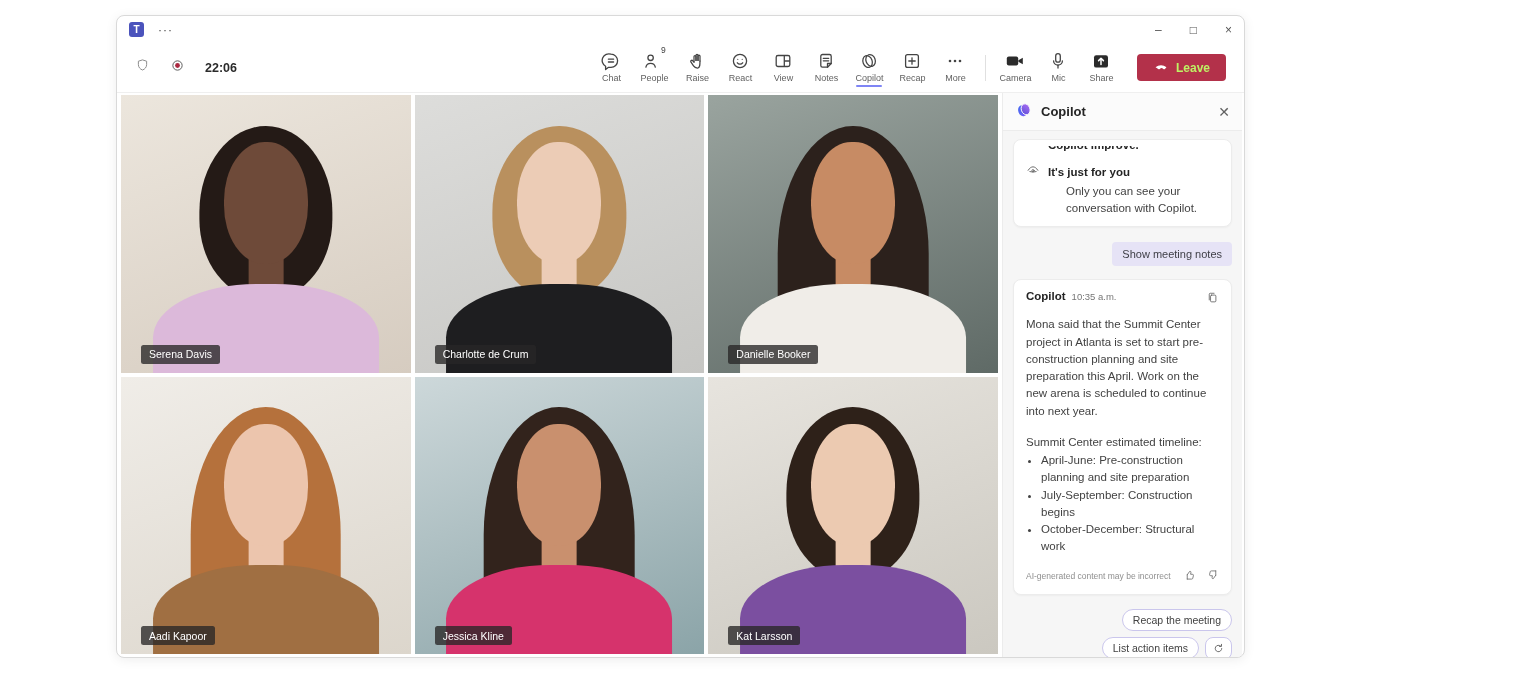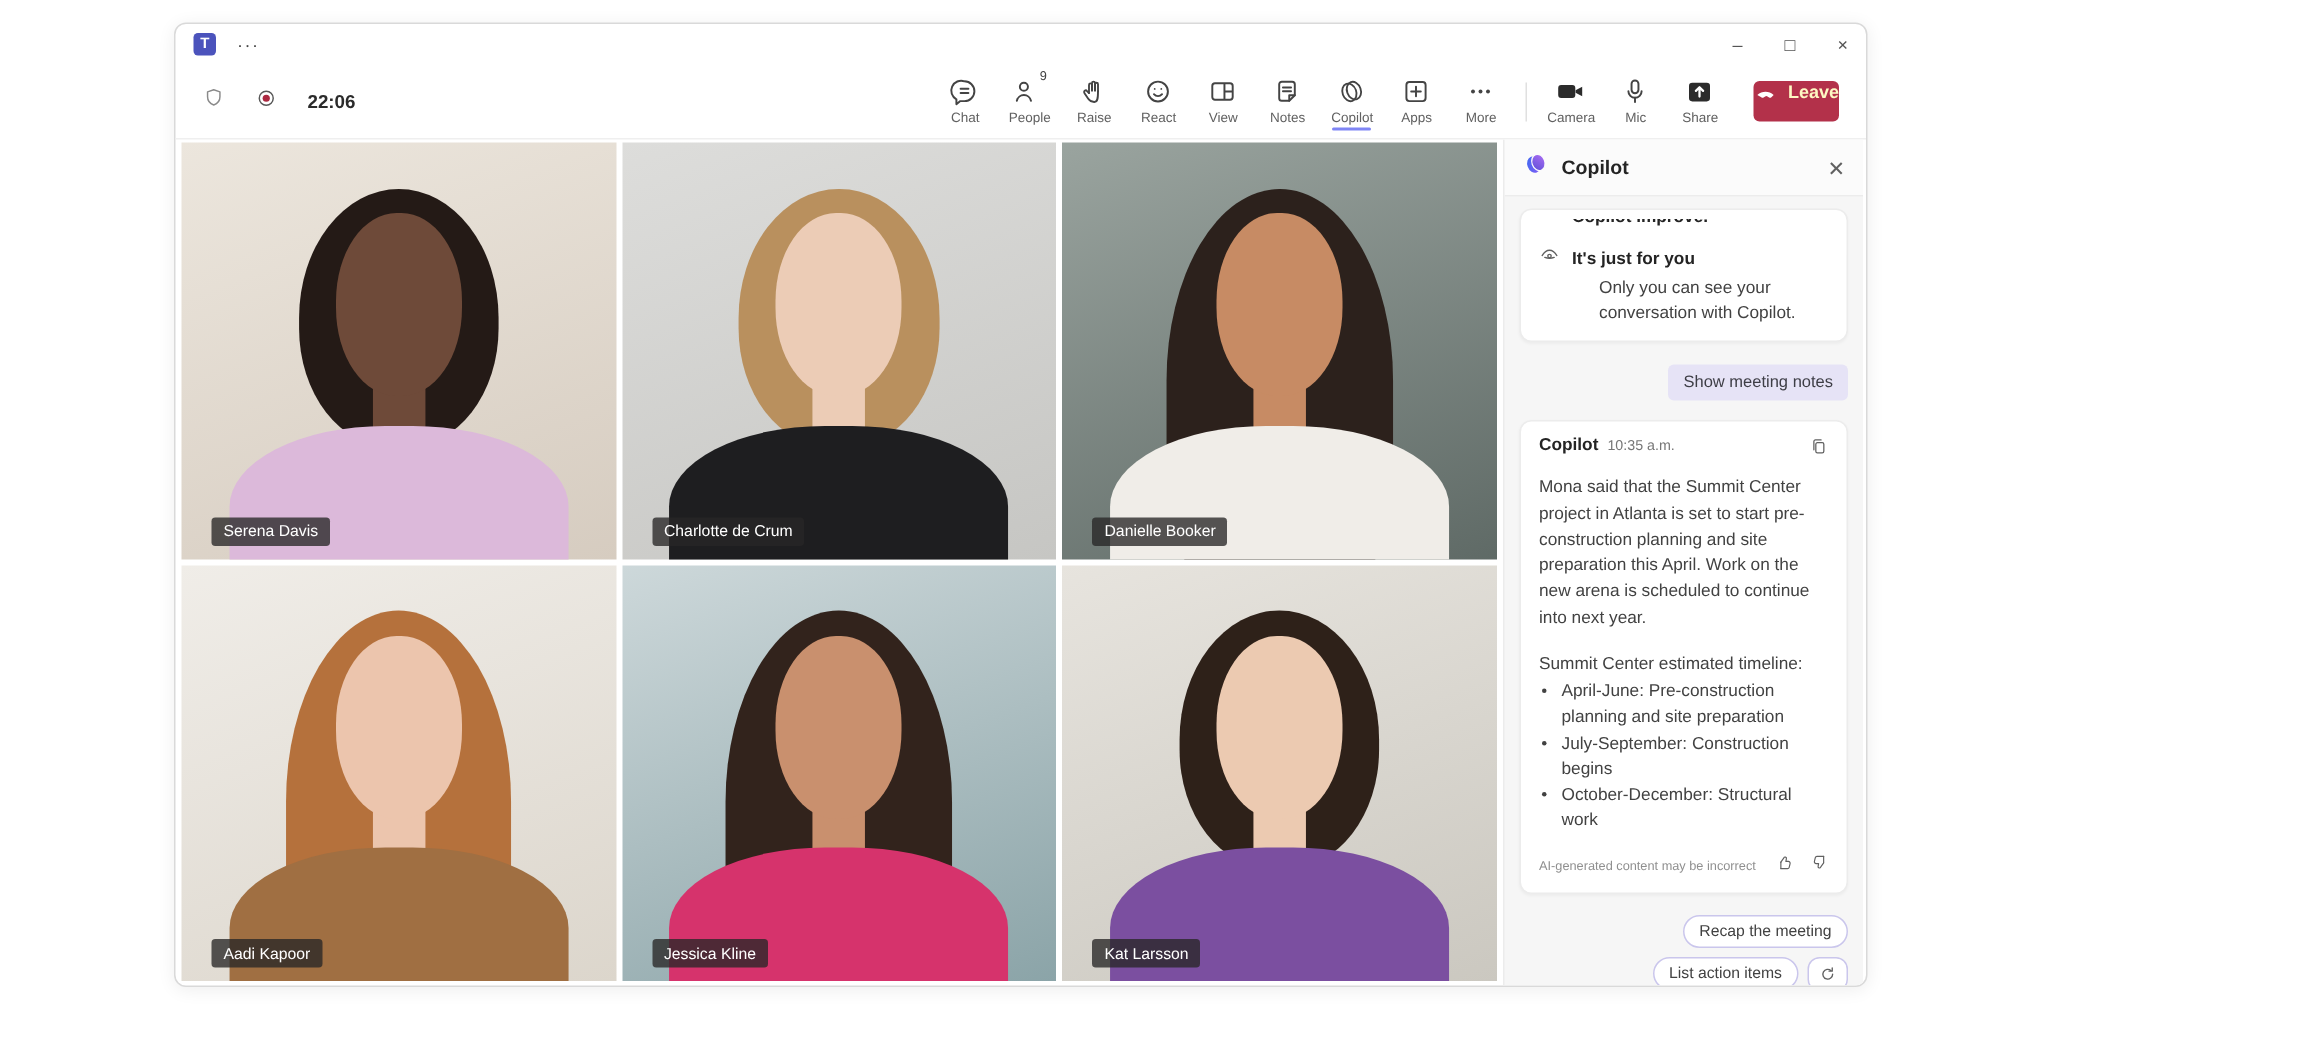--- a/index.html
+++ b/index.html
@@ -27,23 +27,23 @@
   .timer { font-size:12.5px; font-weight:700; color:#2b2b2b; }
   .tb-items { margin-left:auto; display:flex; align-items:center; }
   .tb-item { width:43px; display:flex; flex-direction:column; align-items:center; gap:2px;
     cursor:pointer; padding-top:3px; }
   .tb-item svg { display:block; }
   .tb-label { font-size:9px; color:#616161; white-space:nowrap; }
   .tb-underline { width:26px; height:2.5px; border-radius:2px; background:transparent; }
   .tb-item.active .tb-underline { background:#7f85f5; }
   .badge-9 { font-size:8.5px; color:#424242; position:relative; top:-6px; left:-1px; }
   .tb-divider { width:1px; height:26px; background:#e0e0e0; margin:0 8px; }
-  .leave-btn { margin:0 8px 0 14px; height:27px; padding:0 0; border:none; border-radius:4px;
-    background:#b3314a; color:#fef9c3; font-size:12px; font-weight:700;
-    display:flex; align-items:flex-start; gap:7px; cursor:pointer; font-family:inherit; }
+  .leave-btn { margin:0 8px 0 14px; height:27px; padding:0 16px; border:none; border-radius:4px;
+    background:#b3314a; color:#bef264; font-size:12px; font-weight:700;
+    display:flex; align-items:center; gap:7px; cursor:pointer; font-family:inherit; }
 
   
   .main { flex:1; display:flex; overflow:hidden; }
 
   .video-grid { width:881px; flex:none; padding:2px 0 3px 4px;
     display:grid; grid-template-columns:repeat(3,1fr); grid-template-rows:1fr 1fr; gap:4px; }
   .tile { position:relative; overflow:hidden; cursor:pointer;
     background:linear-gradient(160deg, var(--bg1), var(--bg2)); }
   .hair { position:absolute; left:50%; top:11%; transform:translateX(-50%);
     width:46%; height:62%; background:var(--hair); border-radius:50% 50% 46% 46%; }
@@ -220,21 +220,21 @@
       </div>
 
       <div class="tb-item">
         <span>
             <svg width="20" height="20" viewBox="0 0 20 20" fill="none" stroke="#444" stroke-width="1.3" stroke-linecap="round" stroke-linejoin="round">
               <rect x="3.6" y="3.6" width="12.8" height="12.8" rx="2"></rect>
               <line x1="10" y1="6.8" x2="10" y2="13.2"></line>
               <line x1="6.8" y1="10" x2="13.2" y2="10"></line>
             </svg>
           </span>
-        <span class="tb-label">Apps</span>
+        <span class="tb-label">Recap</span>
         <span class="tb-underline"></span>
       </div>
 
       <div class="tb-item">
         <span>
             <svg width="20" height="20" viewBox="0 0 20 20">
               <circle cx="5" cy="10" r="1.3" fill="#444"></circle>
               <circle cx="10" cy="10" r="1.3" fill="#444"></circle>
               <circle cx="15" cy="10" r="1.3" fill="#444"></circle>
             </svg>

